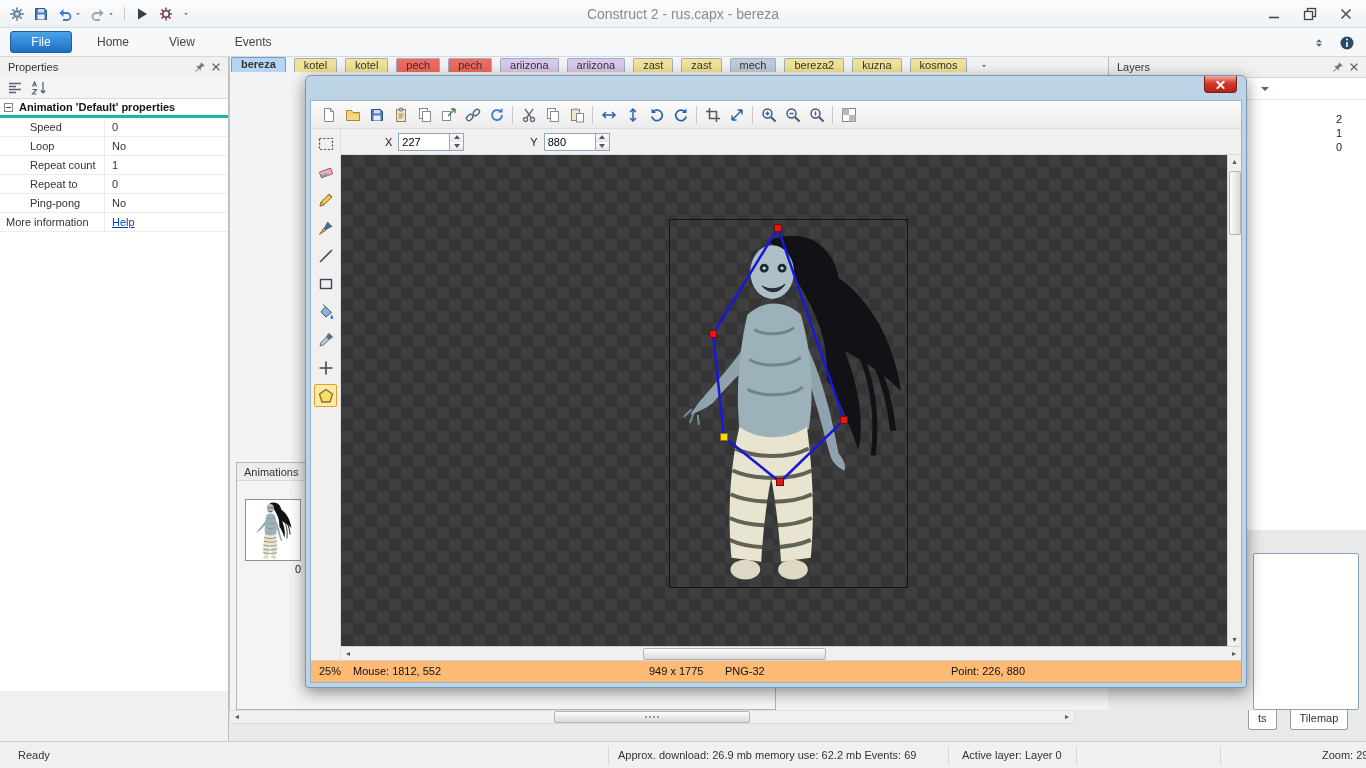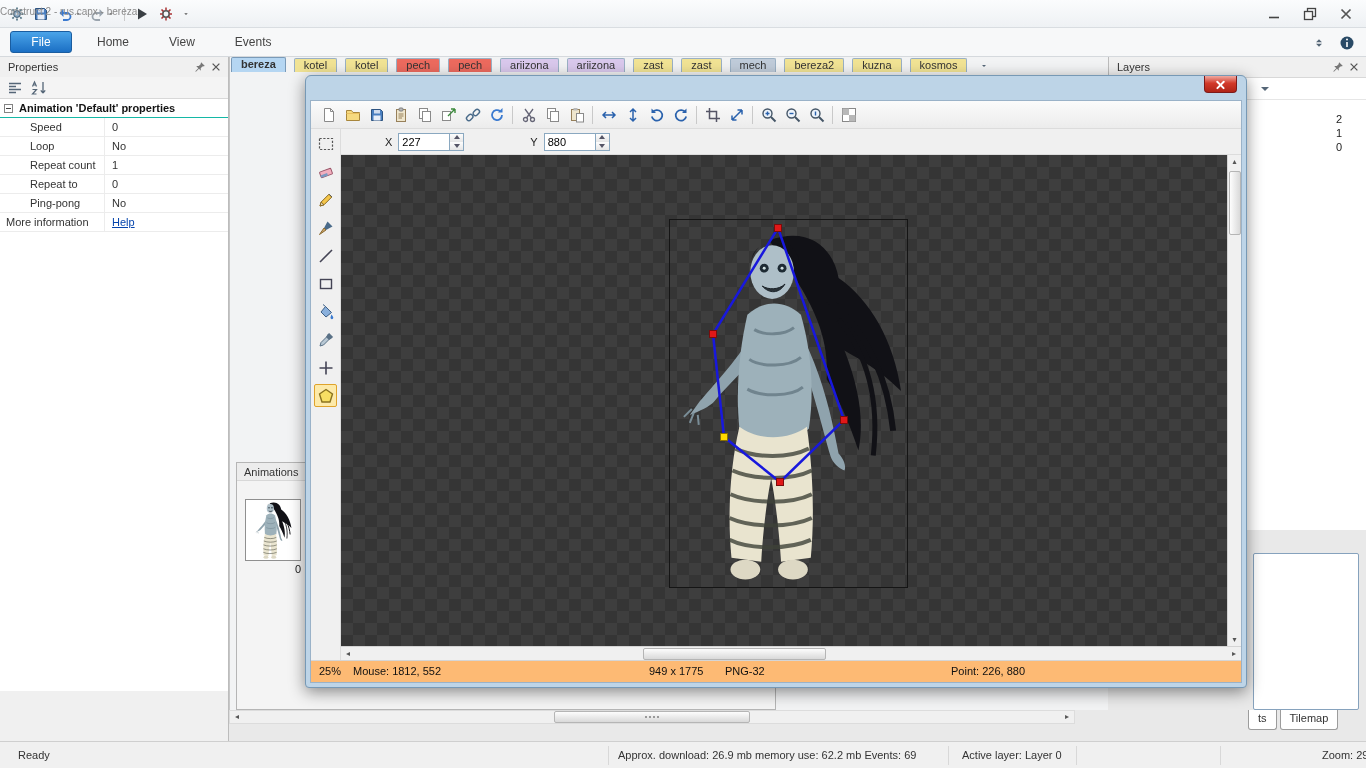--- a/index.html
+++ b/index.html
@@ -8,39 +8,39 @@
   button{font:inherit;border:none;background:transparent;padding:0;cursor:default;color:inherit}
   .ic16{width:16px;height:16px;display:block}
   .ic12{width:12px;height:12px;display:block}
   .ic8{width:8px;height:8px;display:block}
 
   
   .titlebar{position:absolute;top:0;left:0;right:0;height:28px;background:linear-gradient(#fbfcfd,#eef1f4);border-bottom:1px solid #d9dde1}
   .qat{position:absolute;left:6px;top:3px;display:flex;align-items:center;gap:2px}
   .qbtn{display:flex;align-items:center;gap:1px;padding:3px 3px;border-radius:2px}
   .qsep{width:1px;height:14px;background:#c9c9c9;margin:0 4px}
-  .wtitle{position:absolute;left:0;right:0;top:6px;text-align:left;color:#8b8b8b;font-size:10px}
+  .wtitle{position:absolute;left:0;right:0;top:6px;text-align:center;color:#8b8b8b;font-size:14px}
   .wbtns{position:absolute;right:8px;top:5px;display:flex;gap:12px}
   .wbtn{width:24px;height:17px;display:flex;align-items:center;justify-content:center}
 
   
   .ribbon{position:absolute;top:28px;left:0;right:0;height:29px;background:#f7f8f9;border-bottom:1px solid #d5d9dd;display:flex;align-items:center;gap:10px;padding-left:10px}
   .filebtn{width:62px;height:22px;background:linear-gradient(#4aa4e9,#1b6fc4);color:#fff;border:1px solid #1a5da0;border-radius:3px;font-size:12px;text-align:center}
   .rtab{padding:3px 15px;font-size:12px;color:#444}
   .ribbon-right{position:absolute;right:8px;top:4px;display:flex;gap:8px;align-items:center}
 
   
   .props{position:absolute;left:0;top:57px;width:229px;bottom:27px;background:#f0f0f0;border-right:1px solid #bcbcbc}
   .side-header{height:20px;display:flex;align-items:center;padding:0 4px 0 8px;font-size:11px;color:#333}
   .side-header .sp{flex:1}
   .shbtn{width:16px;height:16px;display:flex;align-items:center;justify-content:center}
   .props-toolbar{height:22px;border-bottom:1px solid #d8d8d8;display:flex;align-items:center;gap:6px;padding-left:6px;background:#f4f4f4}
   .tbtn18{width:18px;height:18px;display:flex;align-items:center;justify-content:center}
   .propgrid{position:absolute;left:0;right:0;top:42px;bottom:50px;background:#fff}
-  .pg-group{display:flex;align-items:center;gap:6px;height:19px;border-bottom:1px solid #14b8a6;padding-left:4px;font-weight:bold;color:#141414}
+  .pg-group{display:flex;align-items:center;gap:6px;height:19px;border-bottom:3px solid #14b8a6;padding-left:4px;font-weight:bold;color:#141414}
   .expander{width:9px;height:9px;border:1px solid #848484;background:#fff;position:relative;flex:0 0 auto}
   .expander::before{content:"";position:absolute;left:1px;right:1px;top:3px;height:1px;background:#444}
   .pg-row{display:grid;grid-template-columns:104px 1fr;height:19px;line-height:18px;border-bottom:1px solid #ececec}
   .pg-label{padding-left:30px;white-space:nowrap;overflow:hidden}
   .pg-label.noindent{padding-left:6px}
   .pg-value{border-left:1px solid #ececec;padding-left:7px}
   .helplink{color:#0645ad;text-decoration:underline}
 
   
   .layout-bg{position:absolute;left:229px;top:57px;width:879px;bottom:58px;background:#f2f3f4;border-left:1px solid #c6c6c6}
@@ -54,21 +54,21 @@
   .layers-body{position:absolute;top:20px;left:0;right:0;bottom:0;background:#fff;border-top:1px solid #d8d8d8}
   .layers-toolbar{height:22px;border-bottom:1px solid #e6e6e6;position:relative}
   .lt-ic{position:absolute;top:3px;width:16px;height:16px}
   .layer-rows{padding-top:12px}
   .layer-row{height:14px;display:flex;align-items:center;padding:0 24px 0 6px;font-size:11px}
   .cb{width:9px;height:9px;border:1px solid #999;background:#fff;margin-right:6px;flex:0 0 auto}
   .layer-num{margin-left:auto;color:#222}
 
   
   .br-panel{position:absolute;left:1253px;top:553px;width:106px;height:157px;background:#fff;border:1px solid #86a2bd;border-radius:2px}
-  .br-tabs{position:absolute;left:1248px;top:710px;height:20px;display:flex;gap:3px}
+  .br-tabs{position:absolute;left:1248px;top:710px;height:20px;display:flex;gap:13px}
   .brtab{background:#fff;border:1px solid #9c9c9c;border-top:none;padding:0 9px;line-height:17px;font-size:11px;color:#333;border-radius:0 0 3px 3px}
 
   
   .main-hscroll{position:absolute;left:229px;top:710px;width:846px;height:14px;background:#f0f0f0;border:1px solid #dcdcdc;display:flex;align-items:center}
   .sb-btn{width:14px;height:12px;display:flex;align-items:center;justify-content:center;color:#555;font-size:8px;line-height:1}
   .sb-btn.left::before{content:"◂"}
   .sb-btn.right::before{content:"▸"}
   .sb-track{flex:1;position:relative;height:12px}
   .sb-thumb{position:absolute;left:38%;width:24%;top:0;height:12px;background:linear-gradient(#fdfdfd,#d9d9d9);border:1px solid #b5b5b5;border-radius:2px;display:flex;align-items:center;justify-content:center;gap:2px}
   .dotg{width:2px;height:2px;background:#9a9a9a}

